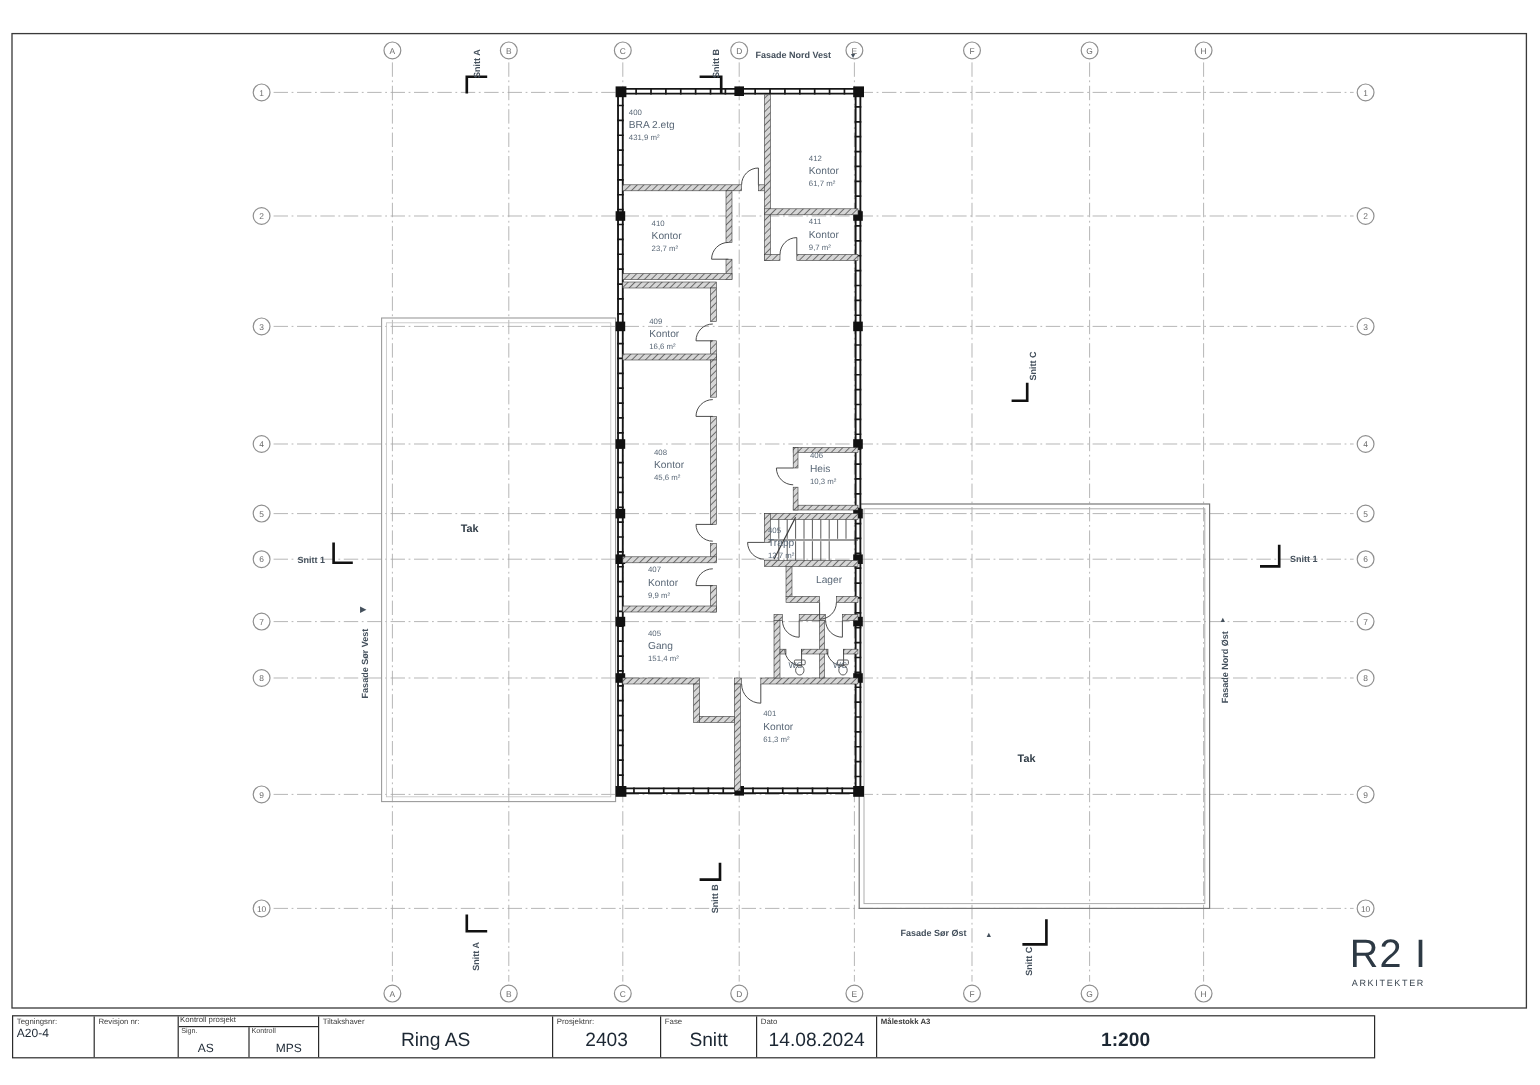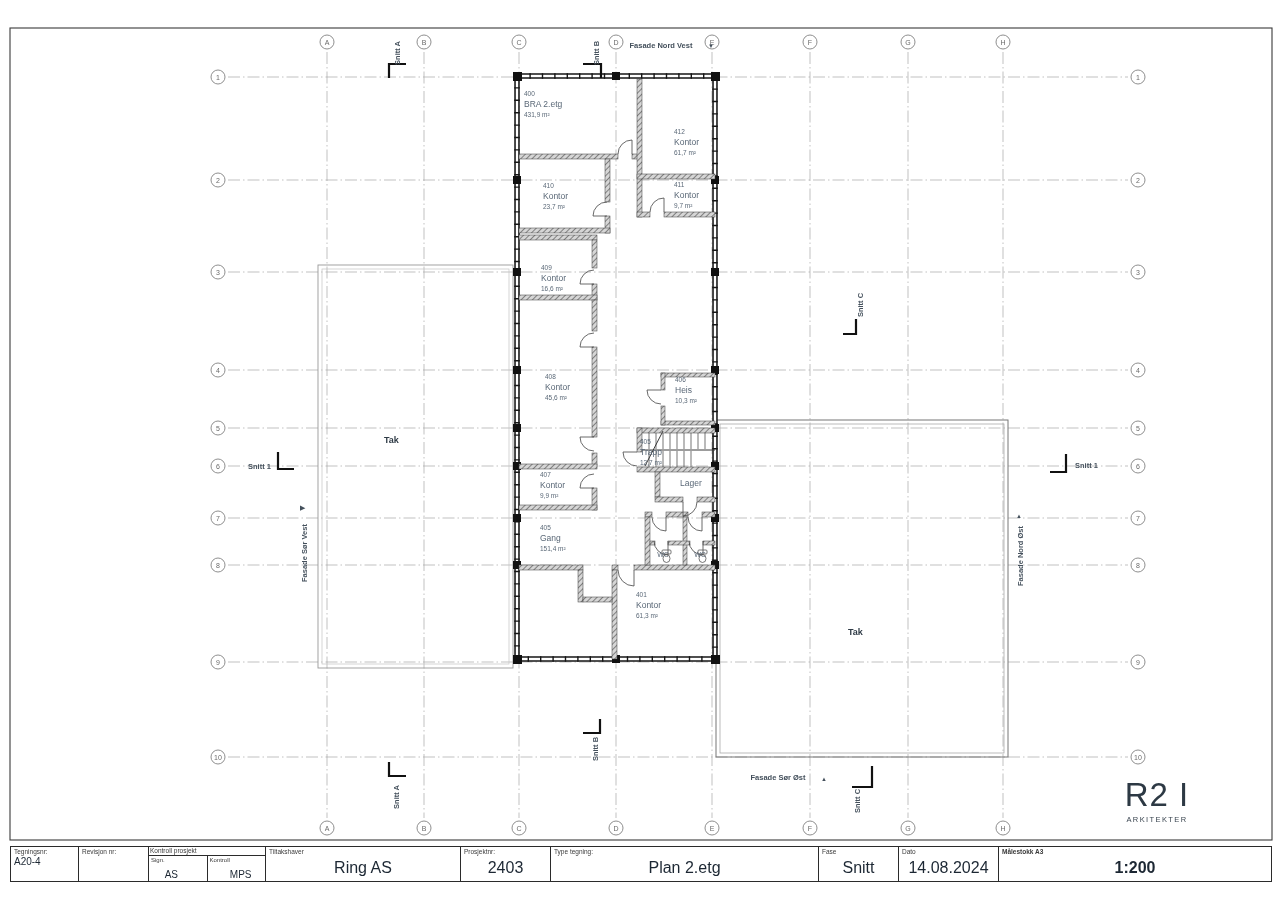--- a/index.html
+++ b/index.html
@@ -1,20 +1,20 @@
 <!DOCTYPE html>
 <html><head>
 <meta charset="utf-8">
 <style>
   html,body{margin:0;padding:0;background:#fff;}
   body{width:1283px;height:904px;font-family:"Liberation Sans",sans-serif;}
   .sheet{position:relative;width:1283px;height:904px;background:#fff;overflow:hidden;}
   svg text{font-family:"Liberation Sans",sans-serif;}
   
-  .tb{position:absolute;left:10px;top:846px;width:1262px;height:36px;border:1.2px solid #2b2b2b;
+  .tb{position:absolute;left:10px;top:846px;width:1136px;height:36px;border:1.2px solid #2b2b2b;
       display:flex;box-sizing:border-box;background:#fff;}
   .tb-cell{border-right:1px solid #2b2b2b;box-sizing:border-box;padding:1px 3px;display:flex;
            flex-direction:column;overflow:hidden;}
   .tb-cell:last-child{border-right:none;font-weight:bold;}
   .tb-label{font-size:6.5px;color:#3a3a3a;line-height:1.15;white-space:nowrap;}
   .tb-value{font-size:16px;color:#1c2733;flex:1;display:flex;align-items:center;justify-content:center;white-space:nowrap;}
   .tb-value.v-left{justify-content:flex-start;align-items:flex-start;font-size:10px;padding-top:1px;}
   .k-head{font-size:6.5px;color:#3a3a3a;border-bottom:1px solid #2b2b2b;padding:0 1px 1px 1px;white-space:nowrap;}
   .k-row{flex:1;display:flex;}
   .k-sub{flex:1;padding:1px 2px;display:flex;flex-direction:row;box-sizing:border-box;}
@@ -380,24 +380,20 @@
       </div>
     </div>
     <div class="tb-cell" style="flex:0 0 195px">
       <div class="tb-label">Tiltakshaver</div>
       <div class="tb-value">Ring AS</div>
     </div>
     <div class="tb-cell" style="flex:0 0 90px">
       <div class="tb-label">Prosjektnr:</div>
       <div class="tb-value">2403</div>
     </div>
-    <div class="tb-cell" style="flex:0 0 268px">
-      <div class="tb-label">Type tegning:</div>
-      <div class="tb-value">Plan 2.etg</div>
-    </div>
     <div class="tb-cell" style="flex:0 0 80px">
       <div class="tb-label">Fase</div>
       <div class="tb-value">Snitt</div>
     </div>
     <div class="tb-cell" style="flex:0 0 100px">
       <div class="tb-label">Dato</div>
       <div class="tb-value">14.08.2024</div>
     </div>
     <div class="tb-cell" style="flex:1">
       <div class="tb-label">Målestokk A3</div>

